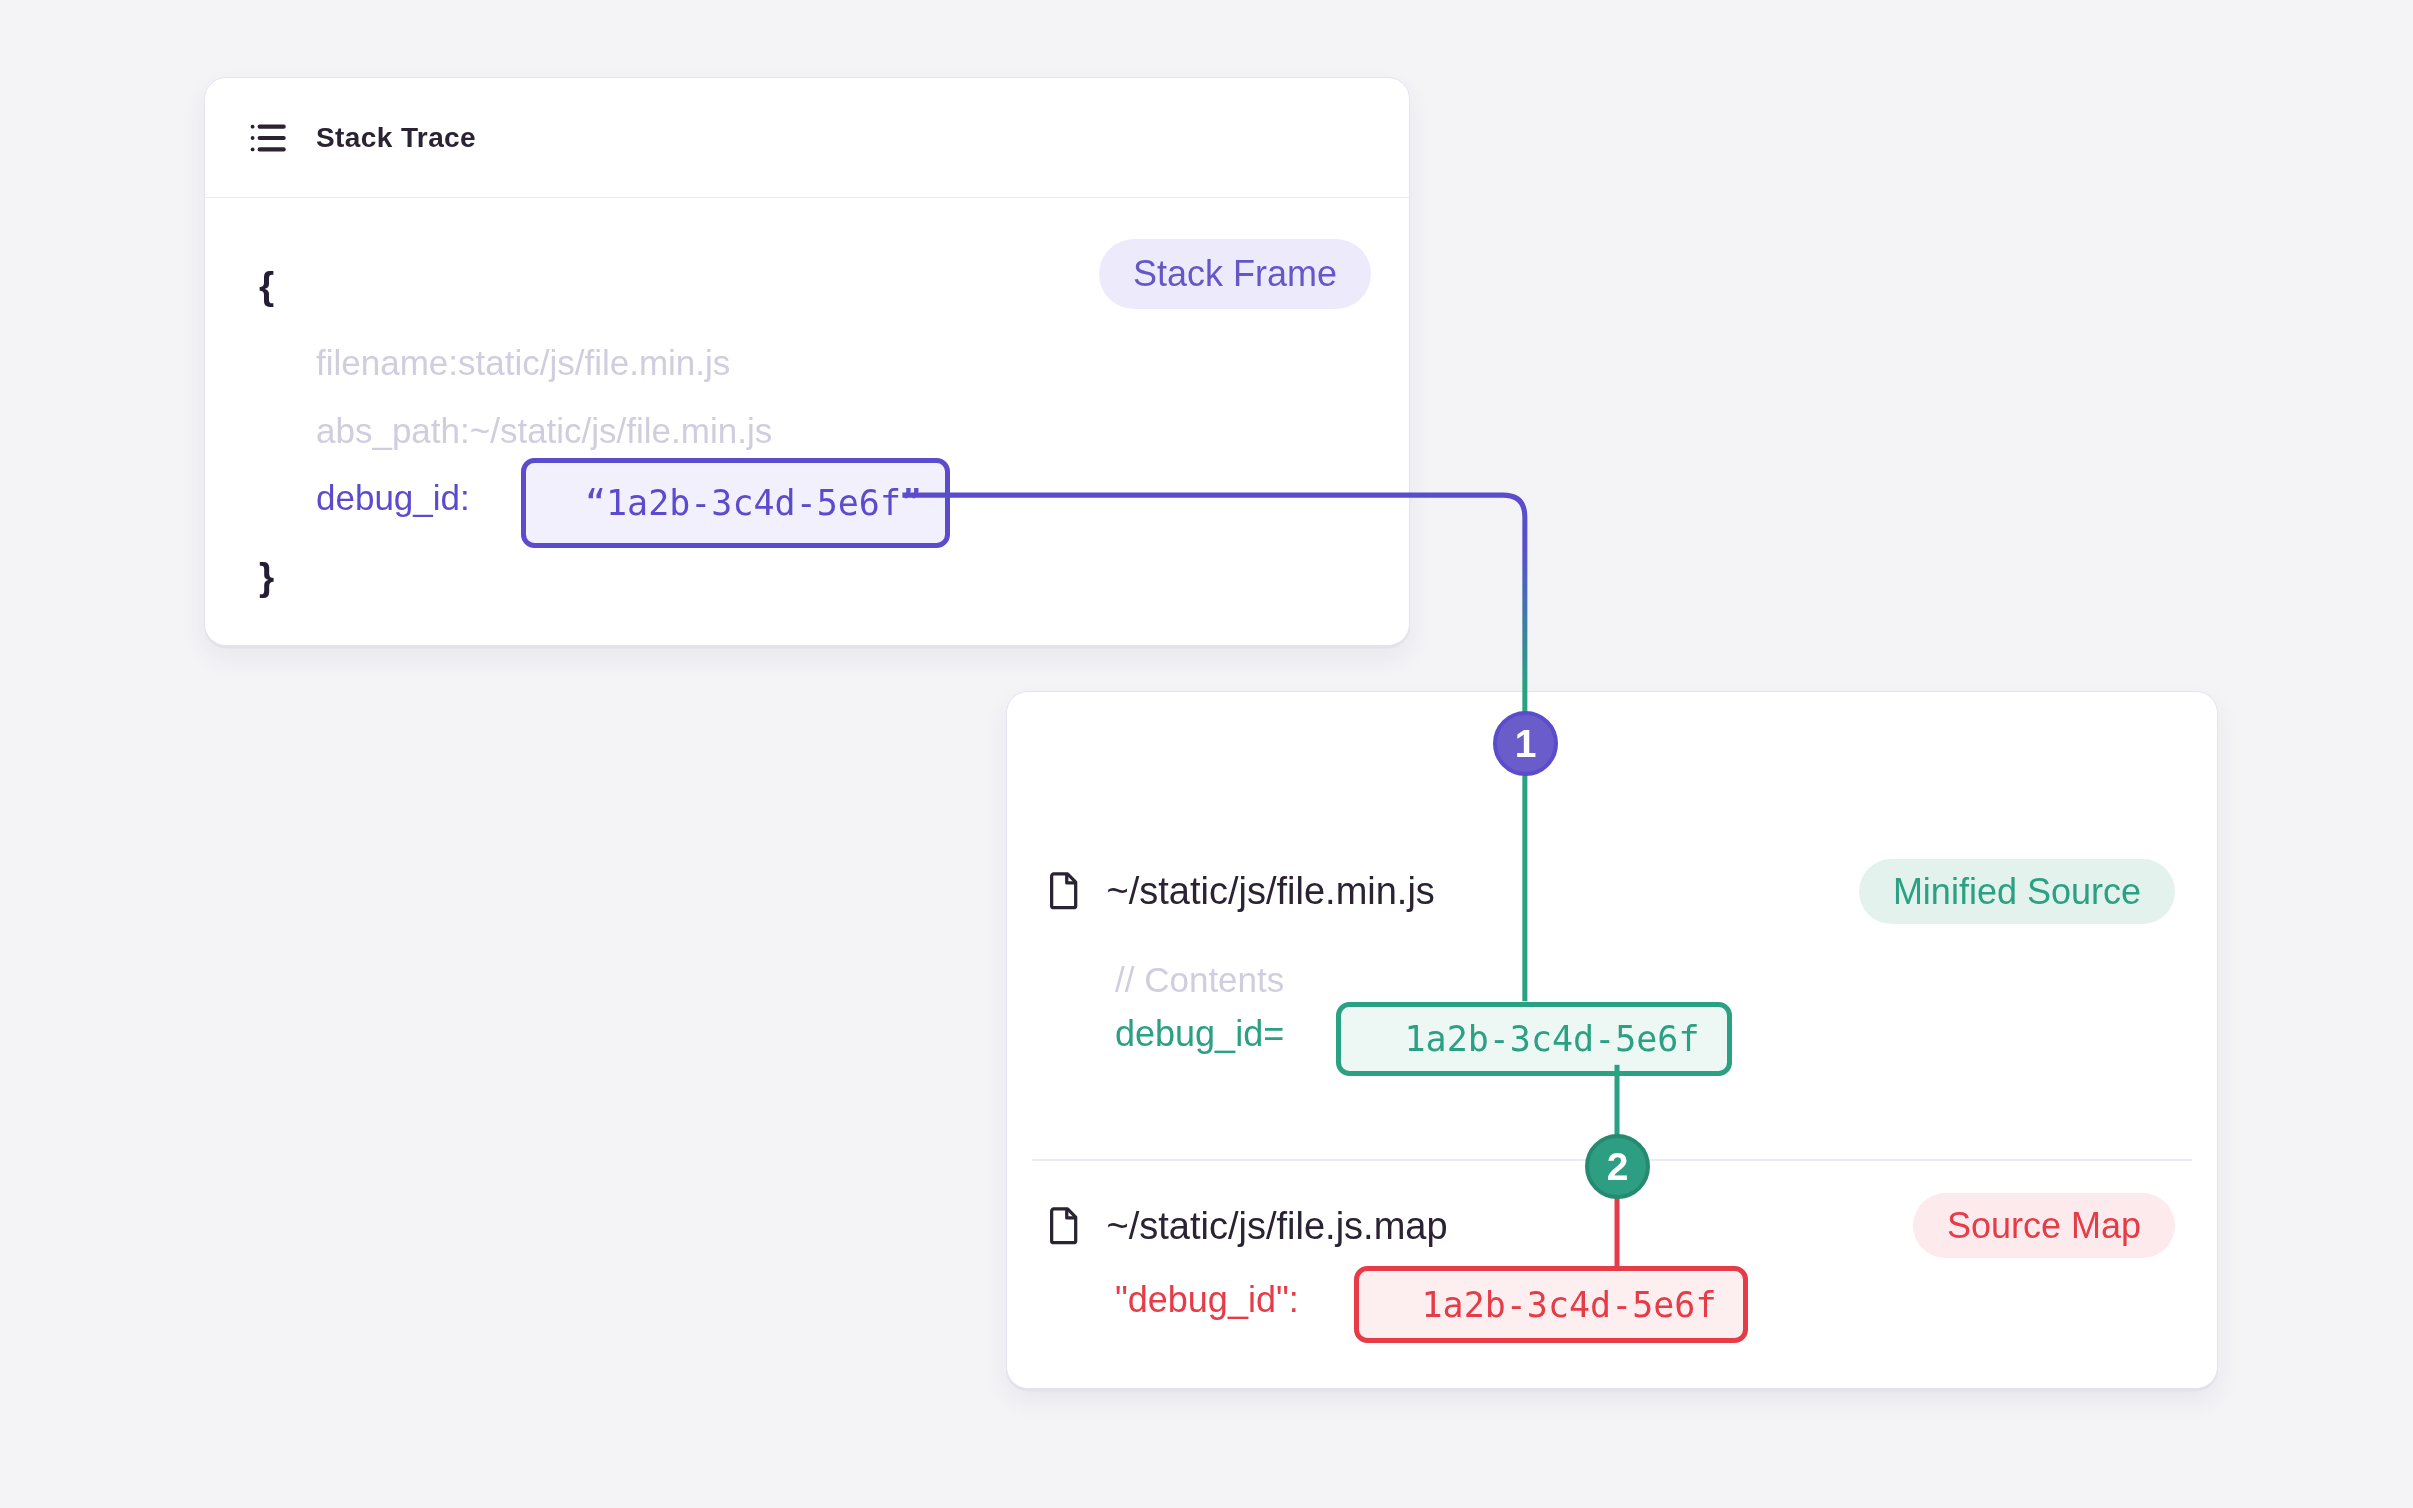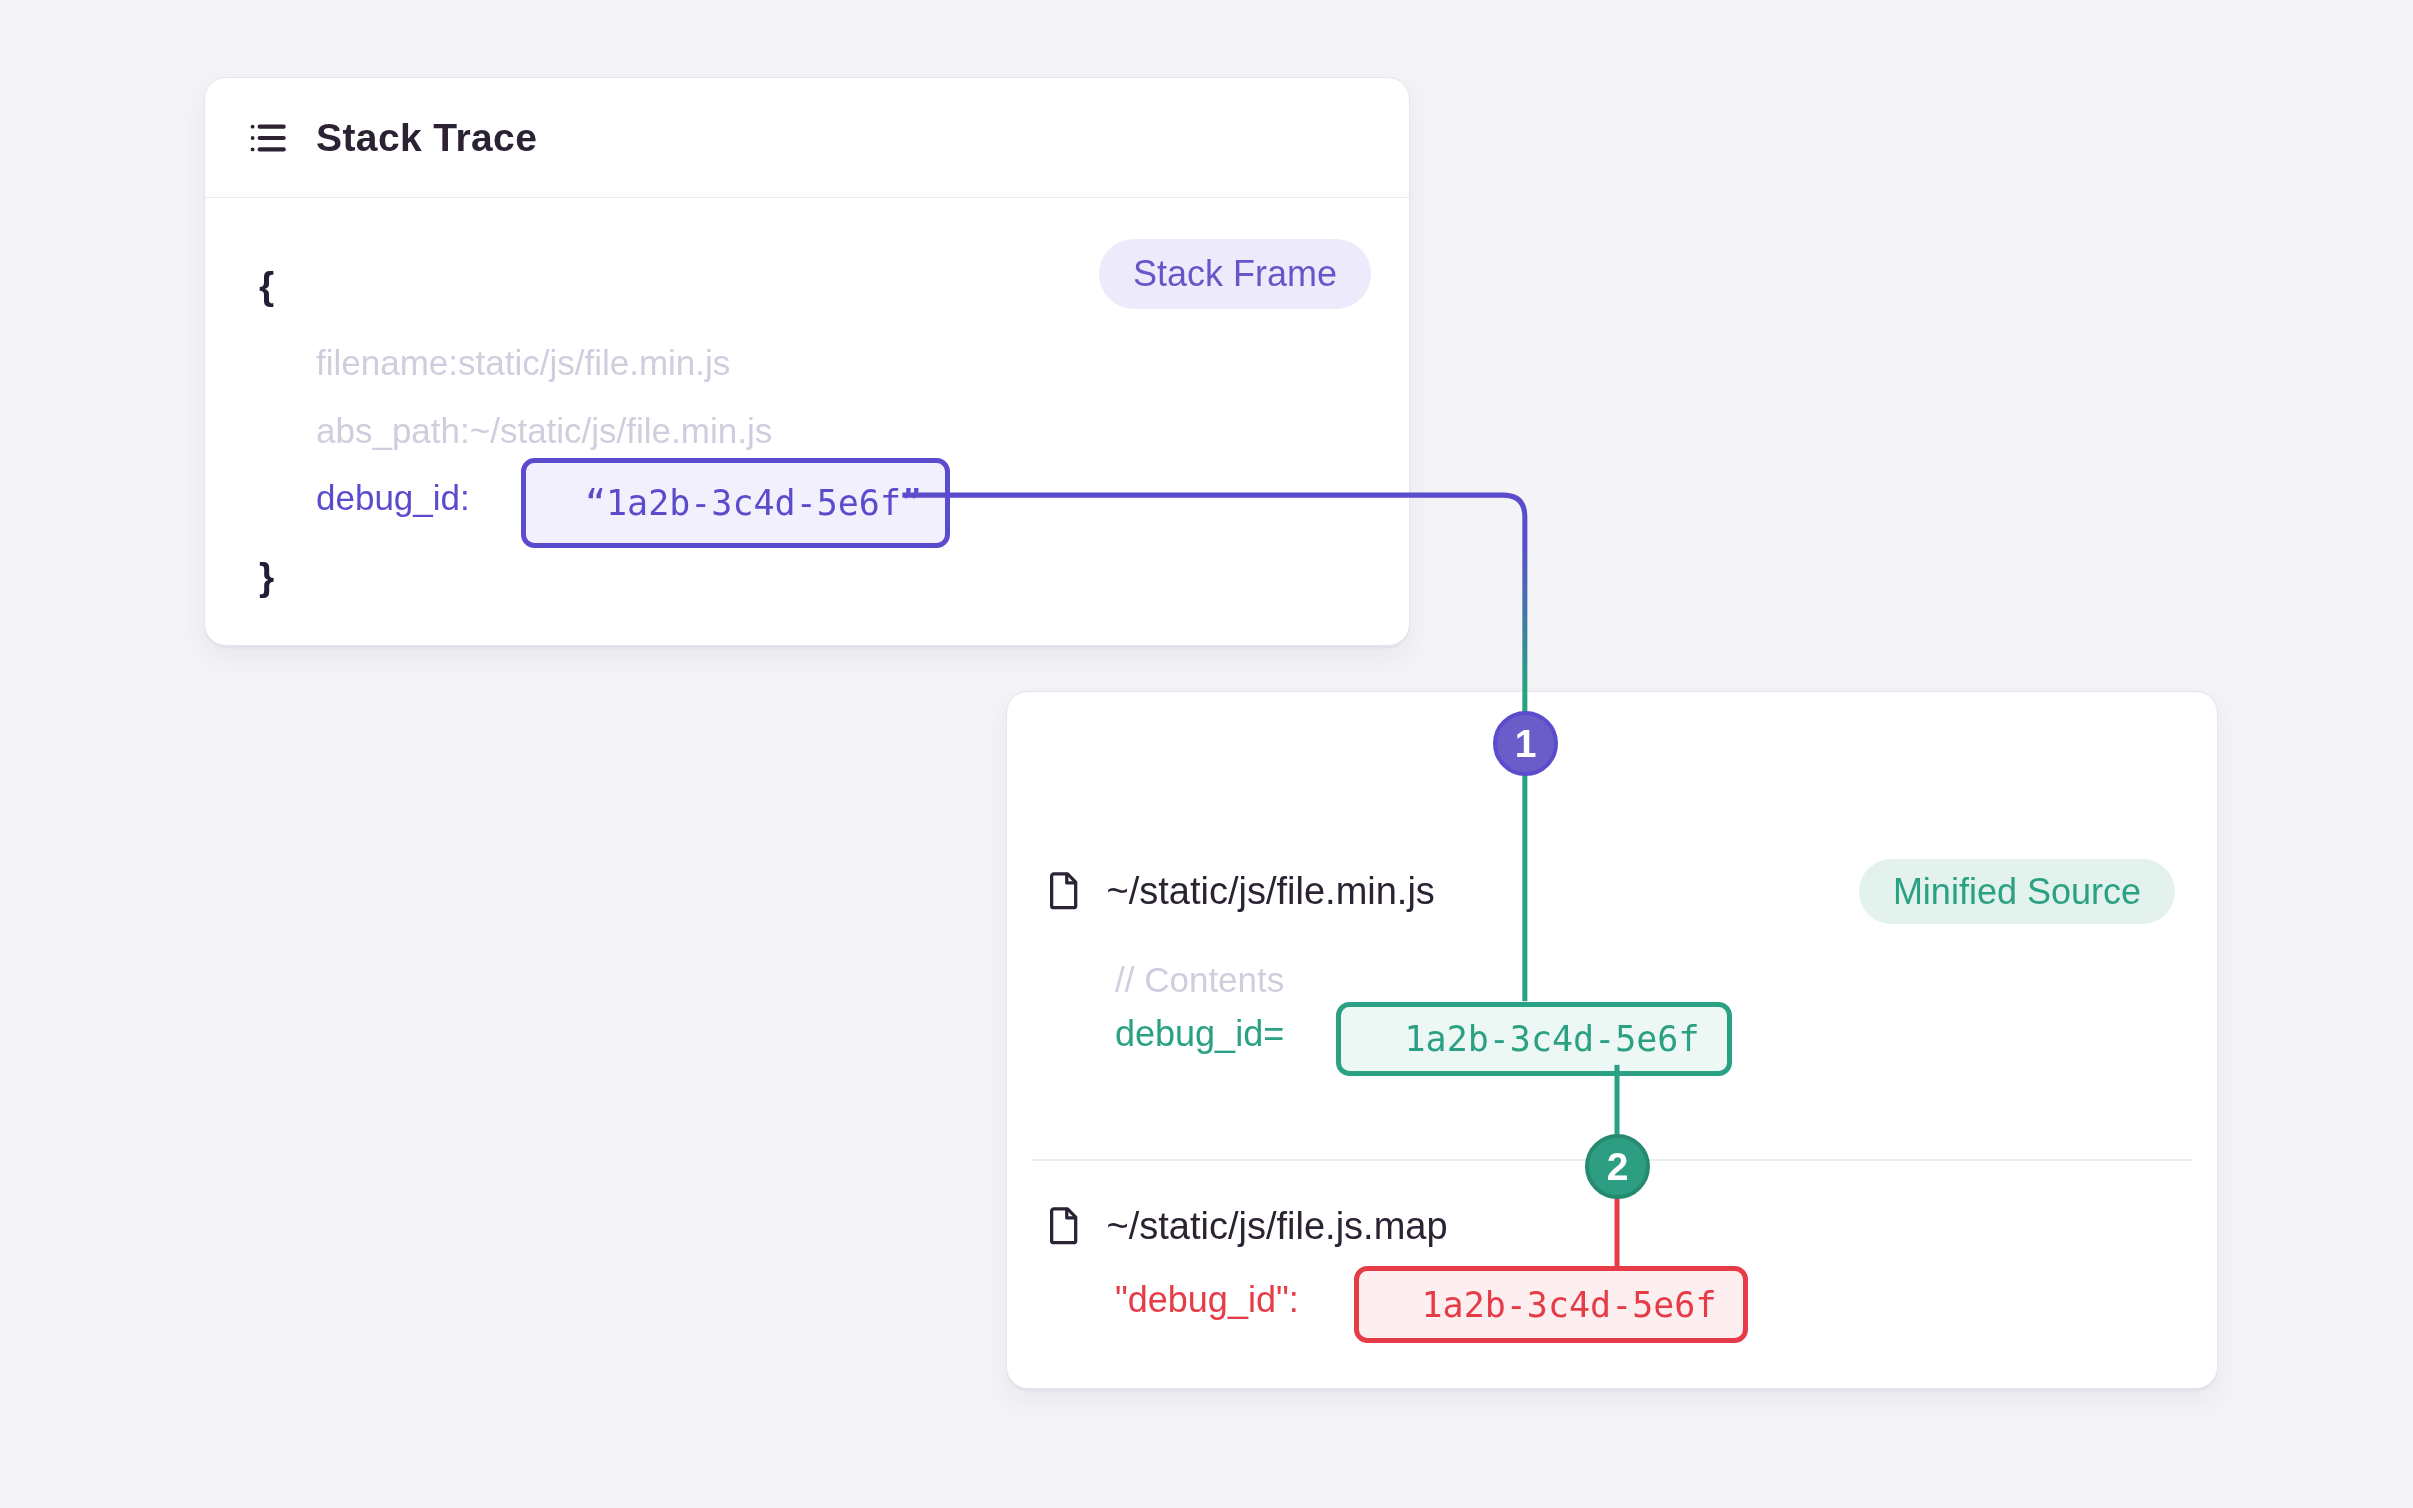--- a/index.html
+++ b/index.html
@@ -16,21 +16,21 @@
     box-shadow:0 11.7px 23.5px rgba(75,65,115,.07), 0 2.5px 0 rgba(90,80,130,.05);
   }
   #stack-trace-card{left:204px;top:77px;width:1204px;height:567px;}
   #artifact-card{left:1006px;top:691px;width:1210px;height:696px;}
   .card-header{
     display:flex;align-items:center;gap:27px;padding:0 42px;
     border-bottom:1.7px solid var(--divider,#eceaf4);
   }
   #stack-trace-card .card-header{height:119px;}
   #artifact-card .card-header{height:116px;}
-  .card-title{font-size:39px;font-weight:bold;letter-spacing:0.4px;color:var(--dark-text);}
+  .card-title{font-size:28px;font-weight:bold;letter-spacing:0.4px;color:var(--dark-text);}
   .hdr-icon{width:42px;height:42px;flex:0 0 auto;}
   .code-line{position:absolute;display:flex;align-items:center;font-size:35px;}
   .muted{color:var(--muted-text,#d0cede);}
   .gap{display:flex;align-items:center;}
   .brace{font-size:39px;font-weight:bold;color:#241d35;}
 
   .pill{
     position:absolute;display:flex;align-items:center;
     padding:0 34px;border-radius:37px;font-size:36px;white-space:nowrap;
   }
@@ -139,20 +139,21 @@
 
   <div class="file-row" style="left:37px;top:499px;height:70px;">
     <svg class="file-icon" viewBox="0 0 24 26">
       <g stroke="#2b2233" stroke-width="2" fill="none" stroke-linejoin="round">
         <path d="M6 2.5 H14.5 L19.5 7.5 V22 a1.3 1.3 0 0 1 -1.3 1.3 H6 a1.3 1.3 0 0 1 -1.3 -1.3 V3.8 a1.3 1.3 0 0 1 1.3 -1.3 Z"></path>
         <path d="M14 2.5 V8 H19.5"></path>
       </g>
     </svg>
     <span>~/static/js/file.js.map</span>
   </div>
+  <div class="pill pill-red" style="right:42px;top:501px;height:65px;">Source Map</div>
 
   <div class="code-line key-red" style="left:108px;top:574px;height:67px;font-size:36px;">"debug_id":</div>
   <div class="value-box box-red" style="left:347px;top:574px;width:348px;height:67px;">1a2b-3c4d-5e6f</div>
 </div>
 
 <div class="conn-badge" id="badge-1">1</div>
 <div class="conn-badge" id="badge-2">2</div>
 
 
 </body></html>

